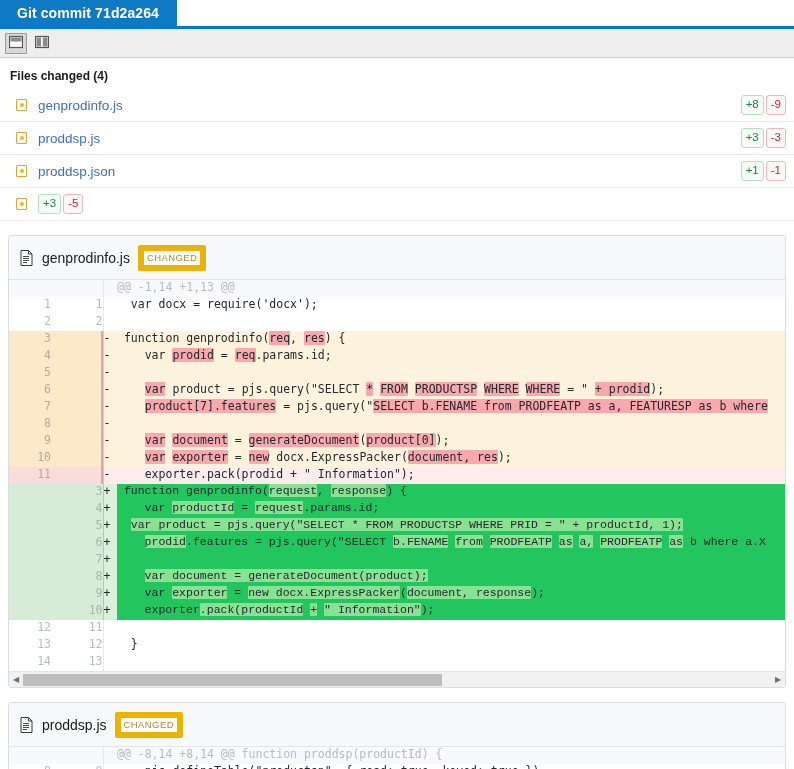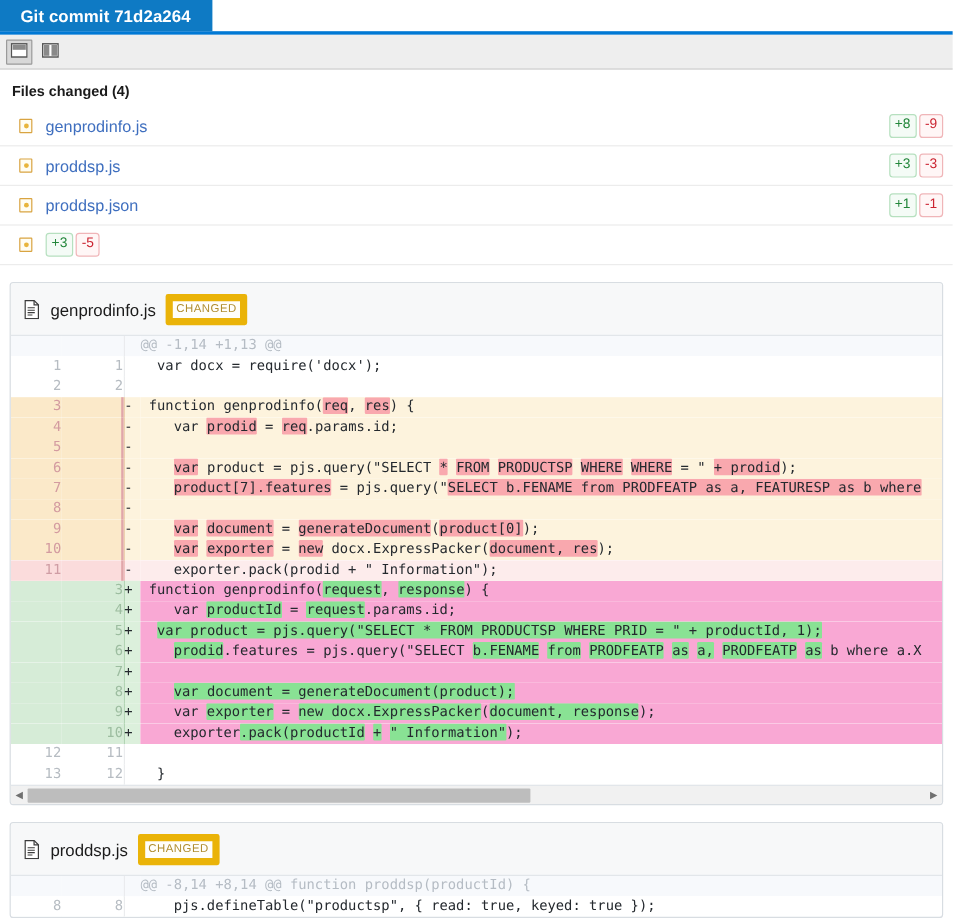--- a/index.html
+++ b/index.html
@@ -191,21 +191,21 @@
     position: absolute;
     right: 0; top: 0; bottom: 0;
     width: 2px;
   }
   tr.del td.ln.second::after { background: #e0a6aa; }
   tr.del td.ln.first::after { background: transparent; }
 
   
   tr.add td.ln { background: #d6ecd7; color: #9dbda0; }
   tr.add td.sign { background: #dcf0dc; border-left: 1px solid #a9cfab; }
-  tr.add td.code { background: #f9a8d4; }
+  tr.add td.code { background: #22c55e; font-family: Liberation Mono, monospace; }
 
   
   .hd { background: #f9a8ae; border-radius: 1px; }
   .ha { background: #89e294; border-radius: 1px; }
 
   
   .hscroll {
     height: 16px;
     background: #f1f1f1;
     border-top: 1px solid #e2e6ea;
@@ -454,20 +454,26 @@
           <td class="ln second">11</td>
           <td class="sign"></td>
           <td class="code"></td>
         </tr>
         <tr class="drow ctx">
           <td class="ln first">13</td>
           <td class="ln second">12</td>
           <td class="sign"></td>
           <td class="code">  }</td>
         </tr>
+        <tr class="drow ctx">
+          <td class="ln first">14</td>
+          <td class="ln second">13</td>
+          <td class="sign"></td>
+          <td class="code"></td>
+        </tr>
 
       </tbody>
     </table>
   </div>
 
   <div class="hscroll">
     <div class="hs-arrow">◀</div>
     <div class="hs-track">
       <div class="hs-thumb"></div>
     </div>

